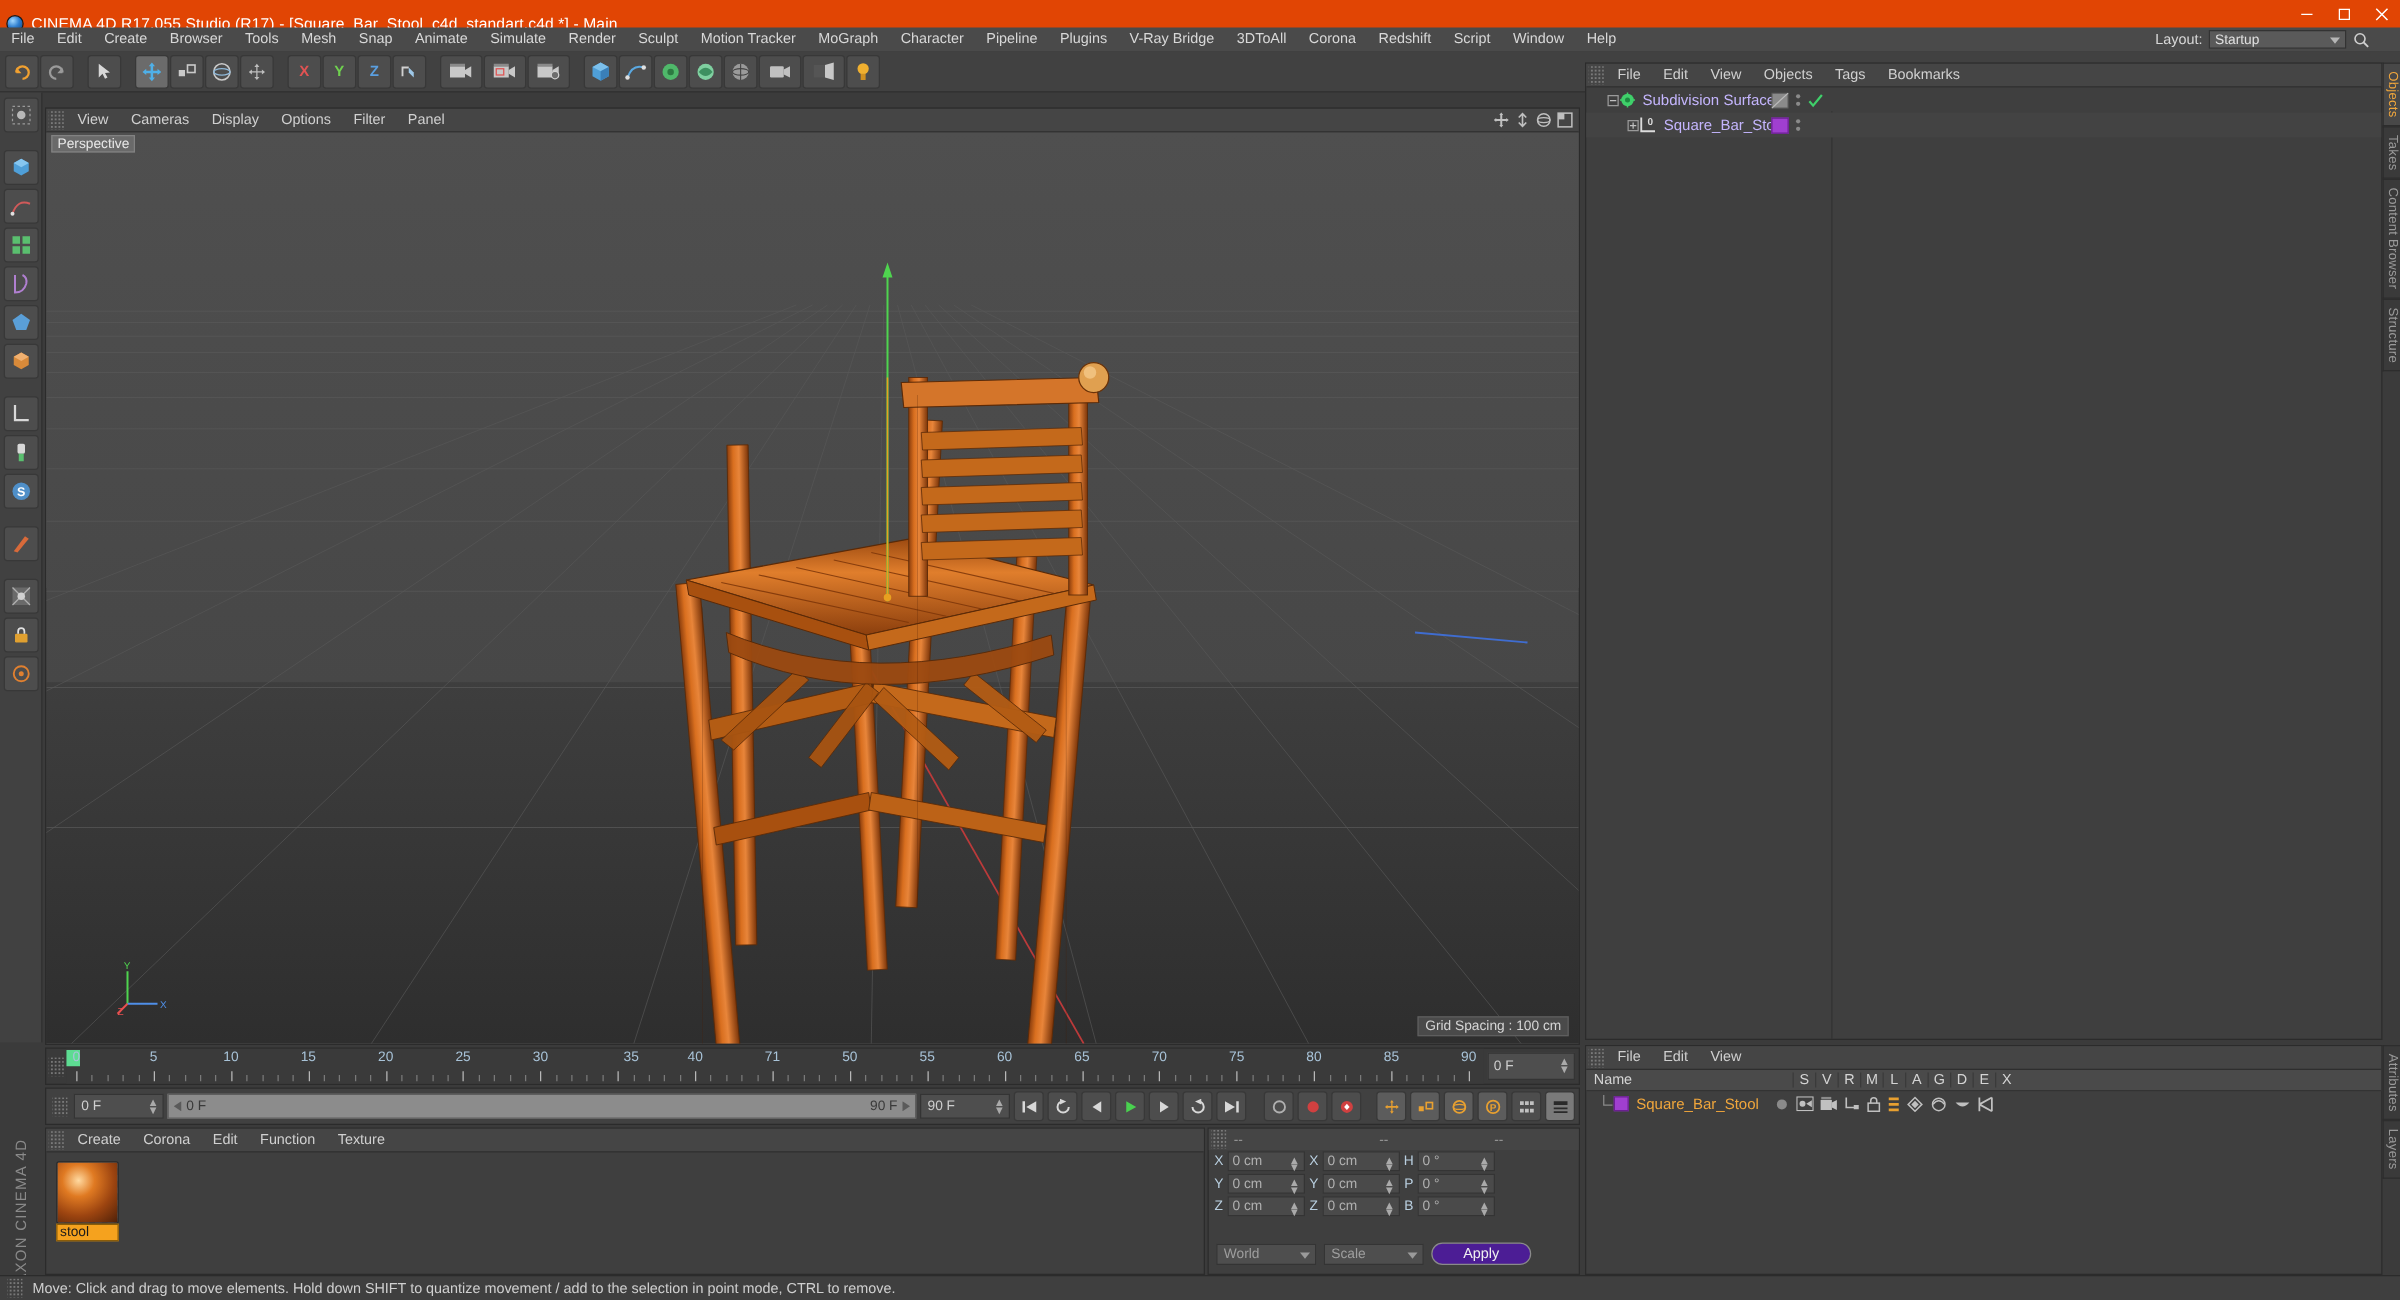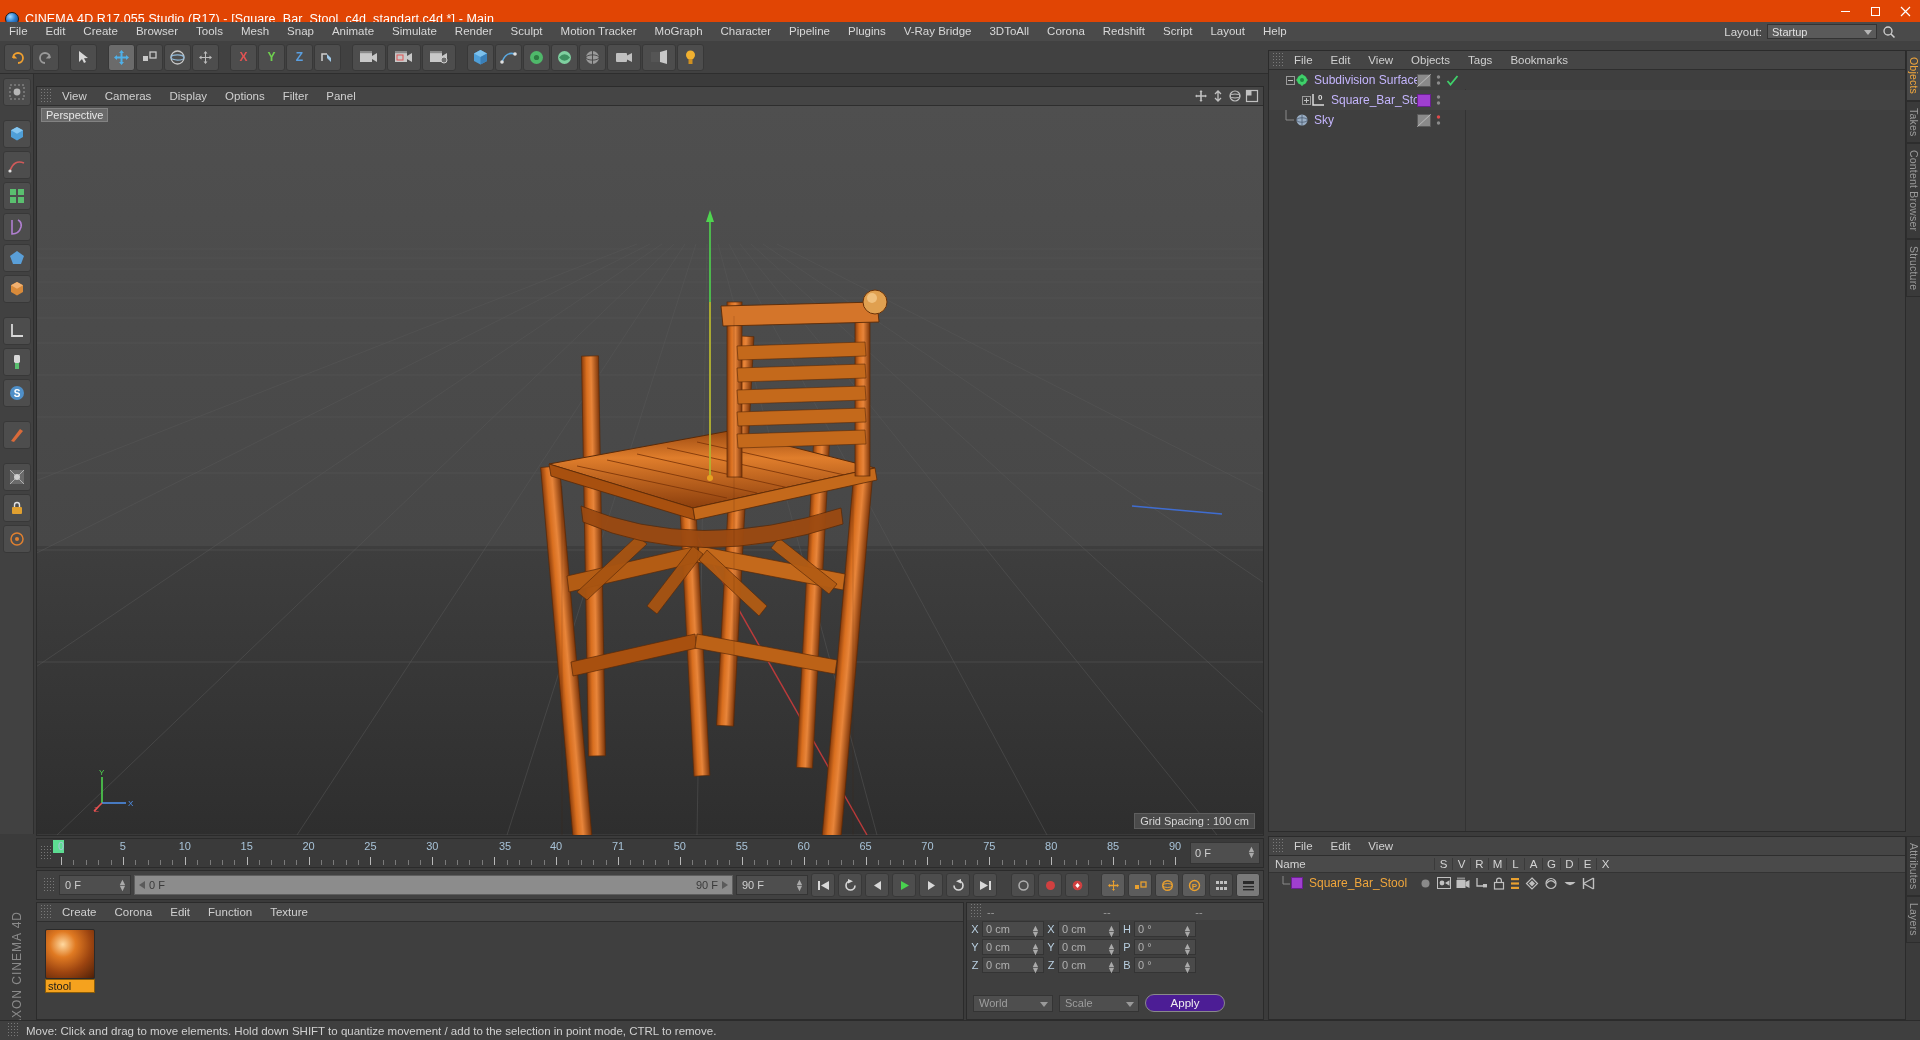--- a/index.html
+++ b/index.html
@@ -332,21 +332,21 @@
     <div class="mi">Motion Tracker</div>
     <div class="mi">MoGraph</div>
     <div class="mi">Character</div>
     <div class="mi">Pipeline</div>
     <div class="mi">Plugins</div>
     <div class="mi">V-Ray Bridge</div>
     <div class="mi">3DToAll</div>
     <div class="mi">Corona</div>
     <div class="mi">Redshift</div>
     <div class="mi">Script</div>
-    <div class="mi">Layout</div>
+    <div class="mi">Window</div>
     <div class="mi">Help</div>
 
     <div class="layout-box">
       <span class="layout-lbl">Layout:</span>
       <div class="layout-sel">
         <span>Startup</span>
         <span class="caret"></span>
       </div>
       <svg class="mag-ico" viewBox="0 0 14 14">
         <circle cx="6" cy="6" r="4" fill="none" stroke="#cfcfcf" stroke-width="1.3"></circle>
@@ -1161,43 +1161,20 @@
         <span>Square_Bar_Stool</span>
         <div class="om-tag-col">
           <div style="width:14px;height:13px;background:#a03fd0;border:1px solid #6a2090;"></div>
           <svg width="5" height="13" viewBox="0 0 5 13">
               <circle cx="2.5" cy="3" r="1.7" fill="#8a8a8a"></circle>
               <circle cx="2.5" cy="9" r="1.7" fill="#8a8a8a"></circle>
             </svg>
         </div>
       </div>
 
-      <div class="om-row">
-        <div class="om-tree" style="width:26px;justify-content:flex-end;">
-          <svg width="12" height="20" viewBox="0 0 12 20">
-              <path d="M3 0 L3 10 L11 10" stroke="#8a8a8a" stroke-width="1" fill="none"></path>
-            </svg>
-        </div>
-        <svg width="14" height="14" viewBox="0 0 14 14" style="margin-right:5px;">
-          <circle cx="7" cy="7" r="5.5" fill="#9aaec4"></circle>
-          <ellipse cx="7" cy="7" rx="5.5" ry="2.2" fill="none" stroke="#4a5a70" stroke-width="0.8"></ellipse>
-          <path d="M7 1.5 V12.5" stroke="#4a5a70" stroke-width="0.8"></path>
-        </svg>
-        <span>Sky</span>
-        <div class="om-tag-col">
-          <svg width="14" height="13" viewBox="0 0 14 13">
-              <rect x="0.5" y="0.5" width="13" height="12" fill="#8a8a8a" stroke="#5a5a5a"></rect>
-              <path d="M0.5 12.5 L13.5 0.5" stroke="#bbb" stroke-width="1"></path>
-            </svg>
-          <svg width="5" height="13" viewBox="0 0 5 13">
-              <circle cx="2.5" cy="3" r="1.7" fill="#e04a4a"></circle>
-              <circle cx="2.5" cy="9" r="1.7" fill="#8a8a8a"></circle>
-            </svg>
-        </div>
-      </div>
     </div>
   </div>
 
   <div class="attrmgr">
     <div class="panelmenu">
       <div class="grip"></div>
       <div class="mi">File</div>
       <div class="mi">Edit</div>
       <div class="mi">View</div>
     </div>

